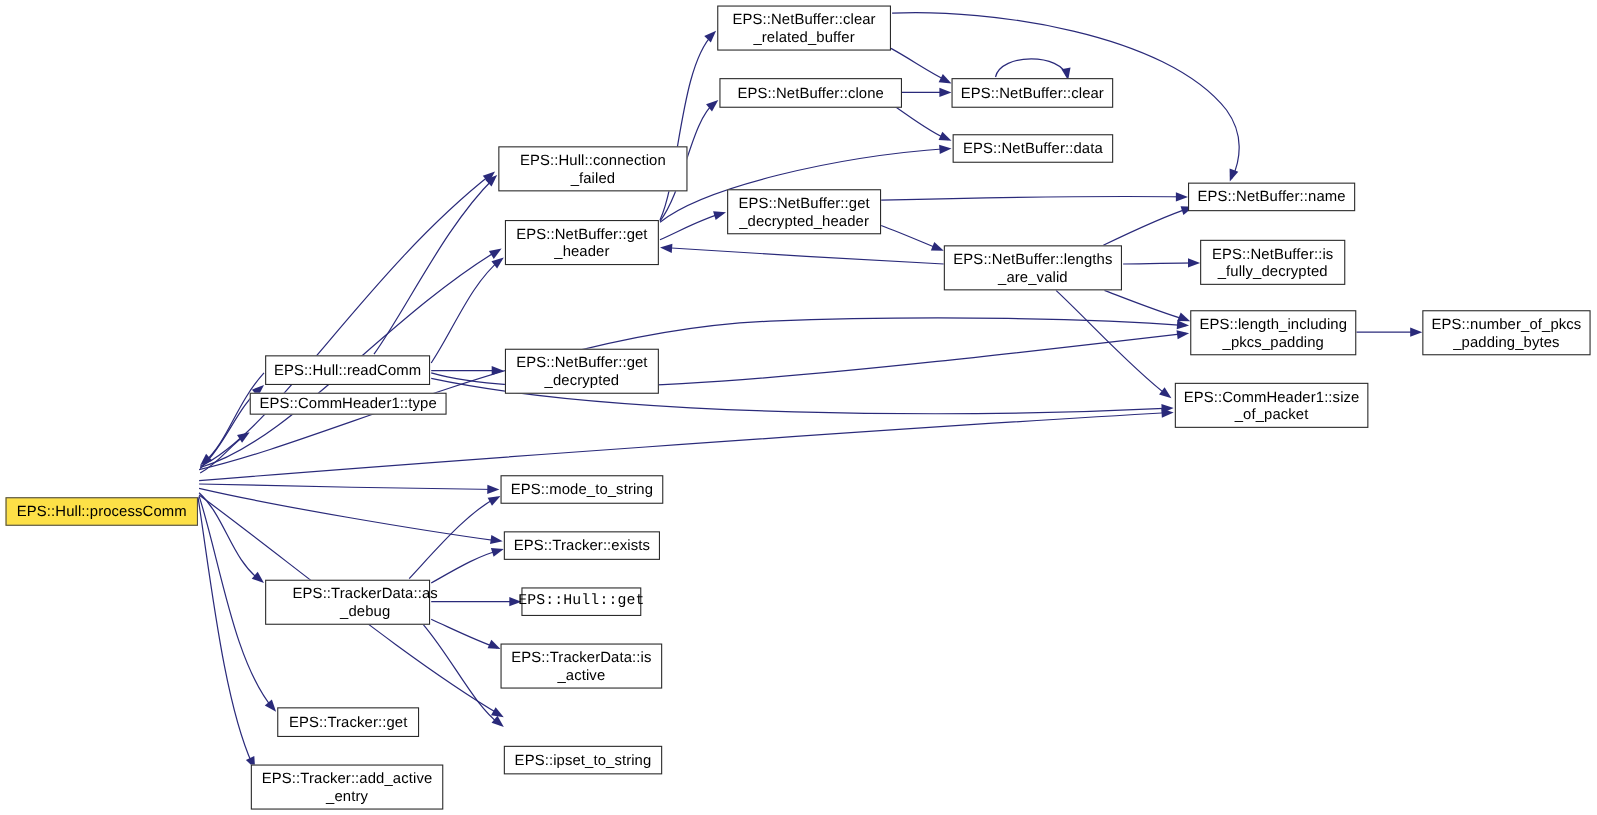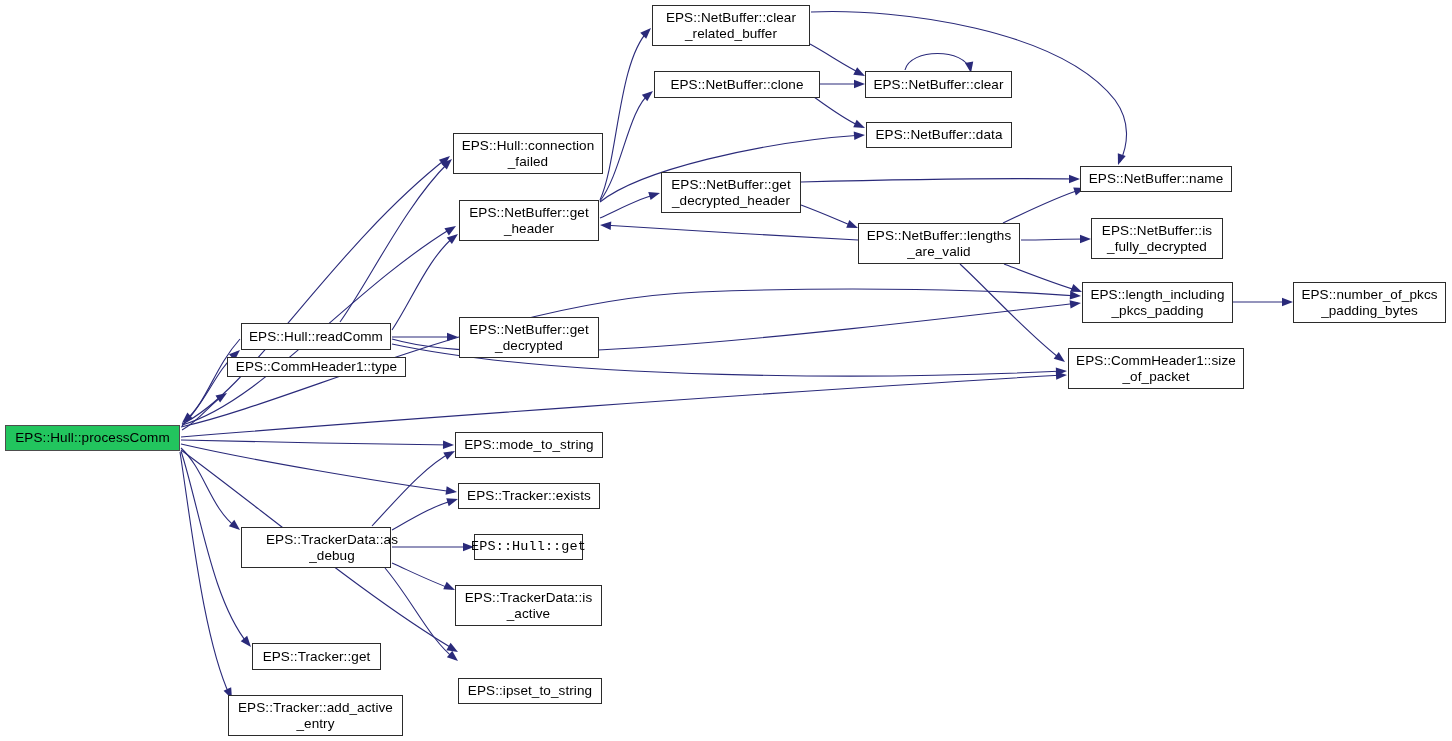--- a/index.html
+++ b/index.html
@@ -2,21 +2,21 @@
 <html><head>
 <meta charset="utf-8">
 <style>
   html,body{margin:0;padding:0;background:#ffffff;}
   body{font-family:"Liberation Sans","DejaVu Sans",sans-serif;}
   #canvas{position:relative;width:1452px;height:741px;overflow:hidden;background:#fff;}
   svg.edges{position:absolute;left:0;top:0;width:1452px;height:741px;pointer-events:none;}
   .node{position:absolute;box-sizing:border-box;border:1px solid #2b2b2b;background:#ffffff;
         display:flex;align-items:center;justify-content:center;text-align:center;
         font-size:13.5px;color:#000;line-height:1.12;letter-spacing:0.1px;}
-  .node.root{background:#22c55e;border-color:#4d4d4d;}
+  .node.root{background:#fde047;border-color:#4d4d4d;margin-top:27px;}
   .node span{display:block;padding:0 4px;white-space:pre-line;}
 </style>
 </head>
 <body>
 
 <div id="canvas">
   <svg class="edges" id="edge-layer" viewBox="0 0 1452 741">
       <path d="M182,424 C250,392 330,250 447,158" fill="none" stroke="#2a2a7a" stroke-width="1.1"></path>
       <polygon points="0,0 -11,-4.2 -11,4.2" fill="#2a2a7a" transform="translate(450,156) rotate(-40)"></polygon>
       <path d="M182,425 C262,402 350,290 452,228" fill="none" stroke="#2a2a7a" stroke-width="1.1"></path>
@@ -101,21 +101,21 @@
   <div id="node-layer">
       <div class="node root" style="left: 5px; top: 425px; width: 175px; height: 26px;">
         <span>EPS::Hull::processComm</span>
       </div>
       <div class="node" style="left: 241px; top: 323px; width: 150px; height: 27px;">
         <span>EPS::Hull::readComm</span>
       </div>
       <div class="node" style="left: 227px; top: 357px; width: 179px; height: 20px;">
         <span>EPS::CommHeader1::type</span>
       </div>
-      <div class="node" style="left: 453px; top: 133px; width: 150px; height: 41px;">
+      <div class="node" style="left: 453px; top: 133px; width: 172px; height: 41px;">
         <span>EPS::Hull::connection
 _failed</span>
       </div>
       <div class="node" style="left: 459px; top: 200px; width: 140px; height: 41px;">
         <span>EPS::NetBuffer::get
 _header</span>
       </div>
       <div class="node" style="left: 459px; top: 317px; width: 140px; height: 41px;">
         <span>EPS::NetBuffer::get
 _decrypted</span>

